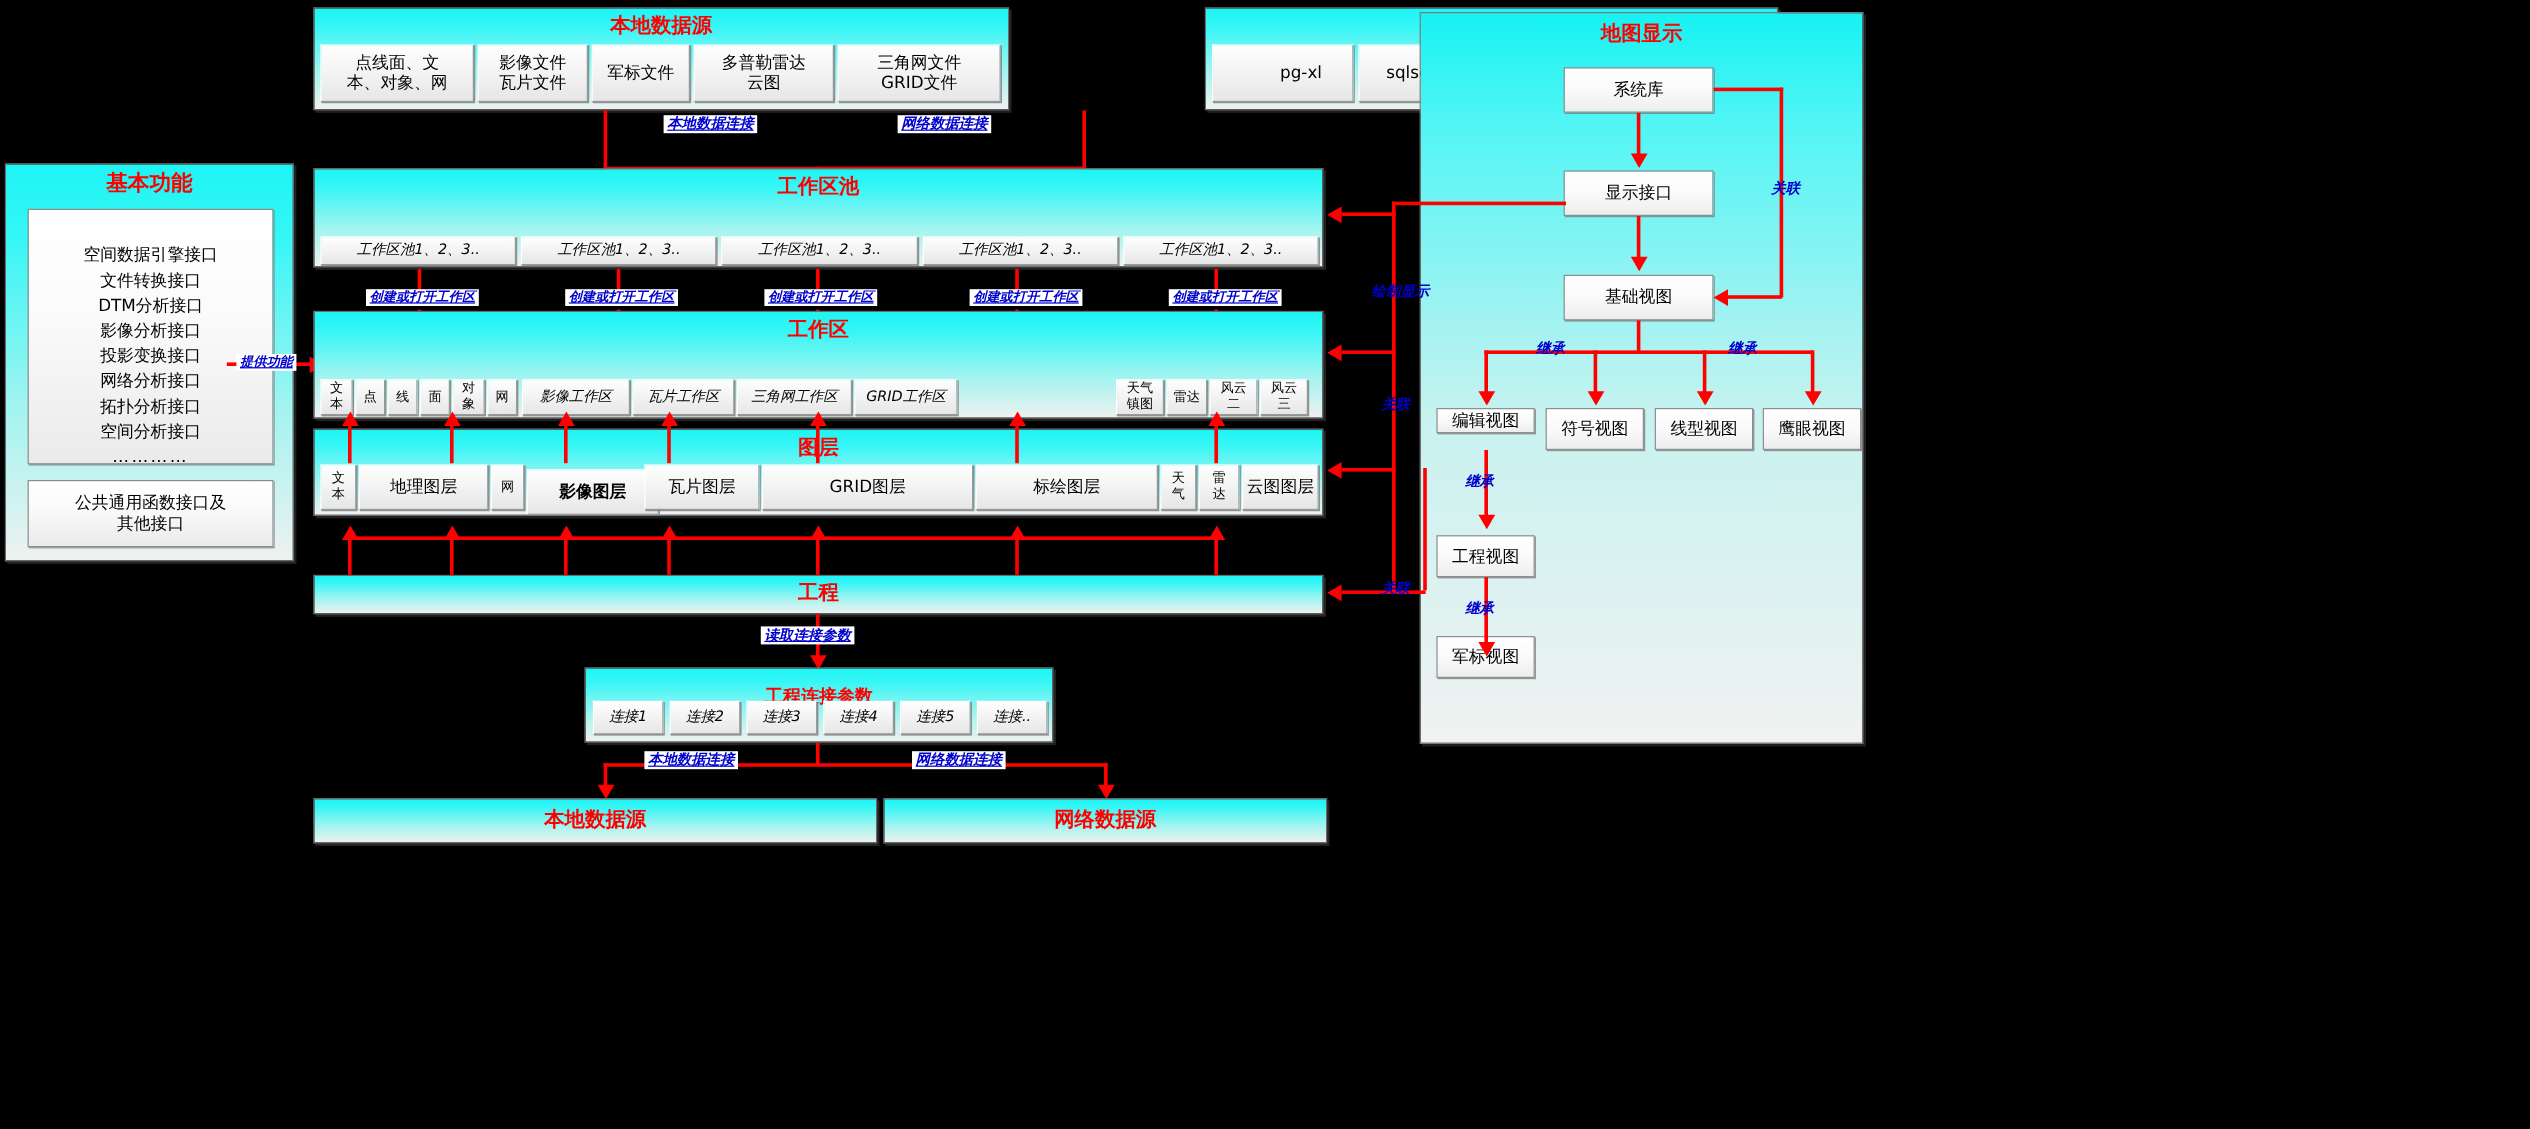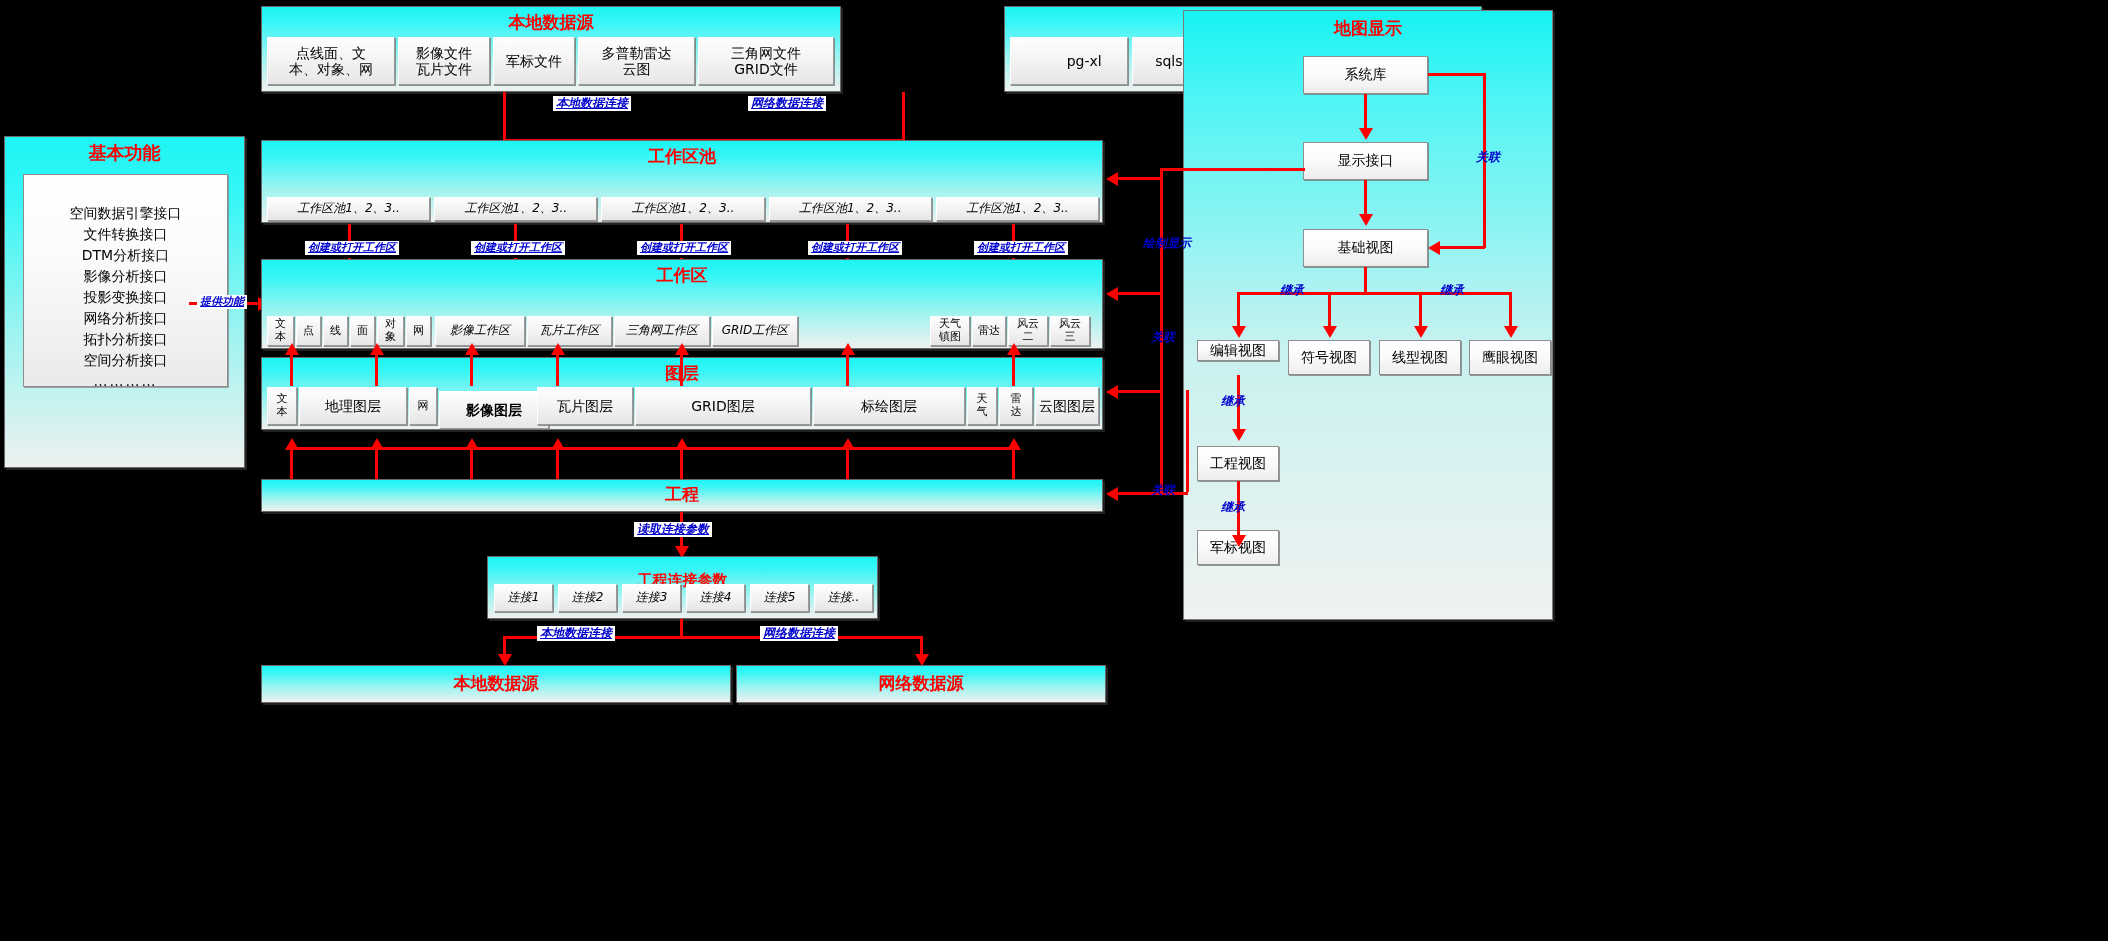--- a/index.html
+++ b/index.html
@@ -129,20 +129,23 @@
       <div>空间数据引擎接口</div>
       <div>文件转换接口</div>
       <div>DTM分析接口</div>
       <div>影像分析接口</div>
       <div>投影变换接口</div>
       <div>网络分析接口</div>
       <div>拓扑分析接口</div>
       <div>空间分析接口</div>
       <div style="letter-spacing:2px;">…………</div>
     </div>
+  </div>
+  <div class="wbox abs" style="left:18px;top:263px;width:205px;height:56px;">
+    <span><span>公共通用函数接口及</span><br><span>其他接口</span></span>
   </div>
 </div>
 
 <div class="ln hln abs" style="left:189px;top:302px;width:78px;"></div>
 <div class="arrow ar-r abs" style="left:258px;top:297px;"></div>
 <div class="elabel s11 abs" style="left:197px;top:295px;">提供功能</div>
 
 <div class="panel abs" style="left:261px;top:140px;width:842px;height:83px;">
   <div class="panel-title">工作区池</div>
   <div class="abs" style="left:5px;top:56px;width:832px;height:24px;display:flex;gap:4px;">

